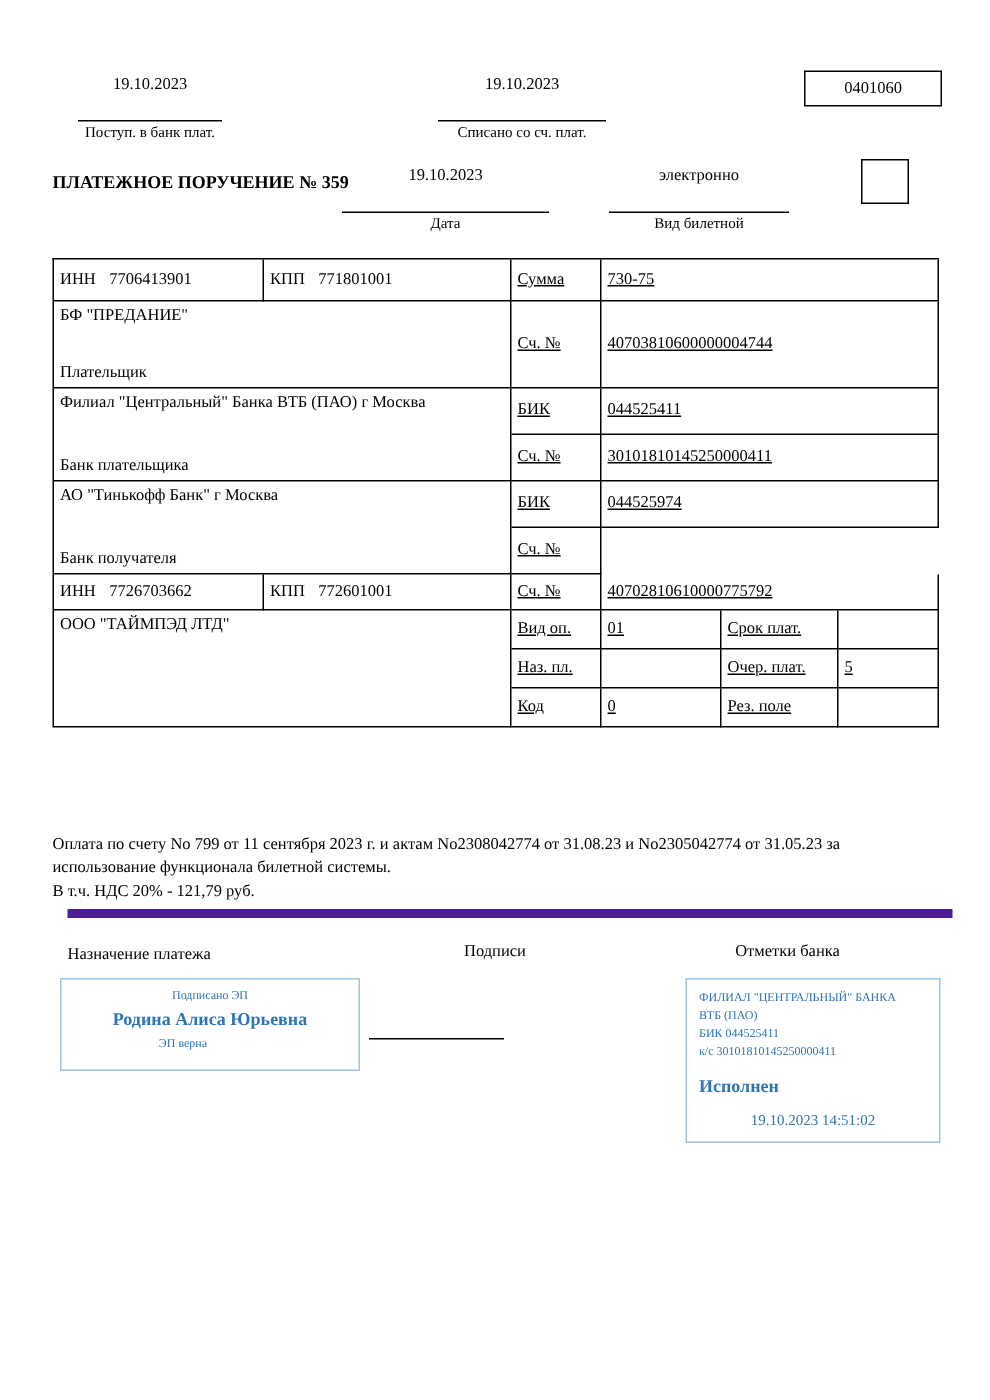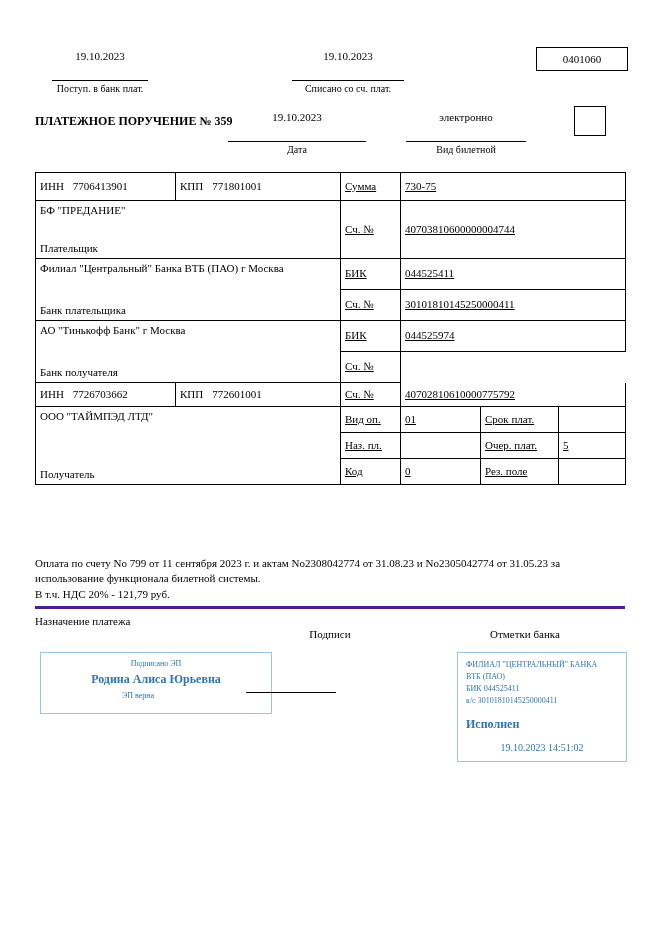--- a/index.html
+++ b/index.html
@@ -29,21 +29,21 @@
     box-sizing:border-box; border-right:1px solid #000; border-bottom:1px solid #000;
     padding:2px 4px; overflow:hidden;
   }
   .vc { display:flex; align-items:center;text-decoration:underline; }
   .namecell { display:flex; flex-direction:column; justify-content:space-between; padding:3px 4px 2px 4px; }
   .paircell { display:flex; align-items:center; gap:9px; }
   .subcol { display:flex; flex-direction:column; }
   .subrow { display:flex; }
 
   .purpose { font-size:11px; line-height:1.4; }
-  .purpose-label-line { border-top:3px solid #4c1d95; font-size:11px; padding-top:6px; }
+  .purpose-label-line { border-top:6px solid #4c1d95; font-size:11px; padding-top:18px;margin-left:10px; }
   .footer-label { font-size:11px; text-align:center; }
 
   .sig-stamp {
     box-sizing:border-box; border:1px solid var(--stamp-border,#9dc3e6);
     text-align:center; padding-top:6px; color:var(--stamp-blue,#2e75b6);
   }
   .s-small { font-size:8px; }
   .s-name { font-size:12px; font-weight:bold; margin:4px 0 4px 0; }
   .sig-line { border-top:1px solid #000; }
 
@@ -155,21 +155,20 @@
         <span>КПП</span>
         <span>772601001</span>
       </div>
       <div class="cell vc" style="width:60px">Сч. №</div>
       <div class="cell vc" style="width:225px">40702810610000775792</div>
     </div>
 
     <div class="trow" style="height:78px">
       <div class="cell namecell" style="width:305px">
         <div>ООО "ТАЙМПЭД ЛТД"</div>
-        <div>Получатель</div>
       </div>
       <div class="subcol" style="width:285px">
         <div class="subrow" style="height:26px">
           <div class="cell vc" style="width:60px; height:26px">Вид оп.</div>
           <div class="cell vc" style="width:80px; height:26px">01</div>
           <div class="cell vc" style="width:78px; height:26px">Срок плат.</div>
           <div class="cell vc" style="width:67px; height:26px"></div>
         </div>
         <div class="subrow" style="height:26px">
           <div class="cell vc" style="width:60px; height:26px">Наз. пл.</div>
@@ -193,21 +192,21 @@
     <div>В т.ч. НДС 20% - 121,79 руб.</div>
   </div>
 
   <div class="abs purpose-label-line" style="left:35px; top:606px; width:590px">
     <div>Назначение платежа</div>
   </div>
 
   <div class="abs footer-label" style="left:240px; top:628px; width:180px">Подписи</div>
   <div class="abs footer-label" style="left:445px; top:628px; width:160px">Отметки банка</div>
 
-  <div class="abs sig-stamp" style="left:40px; top:652px; width:232px; height:62px">
+  <div class="abs sig-stamp" style="left:40px; top:652px; width:200px; height:62px">
     <div class="s-small">Подписано ЭП</div>
     <div class="s-name">Родина Алиса Юрьевна</div>
     <div class="s-small" style="padding-right:36px">ЭП верна</div>
   </div>
 
   <div class="abs sig-line" style="left:246px; top:692px; width:90px"></div>
 
   <div class="abs bank-stamp" style="left:457px; top:652px; width:170px">
     <div class="b-small">ФИЛИАЛ "ЦЕНТРАЛЬНЫЙ" БАНКА</div>
     <div class="b-small">ВТБ (ПАО)</div>

